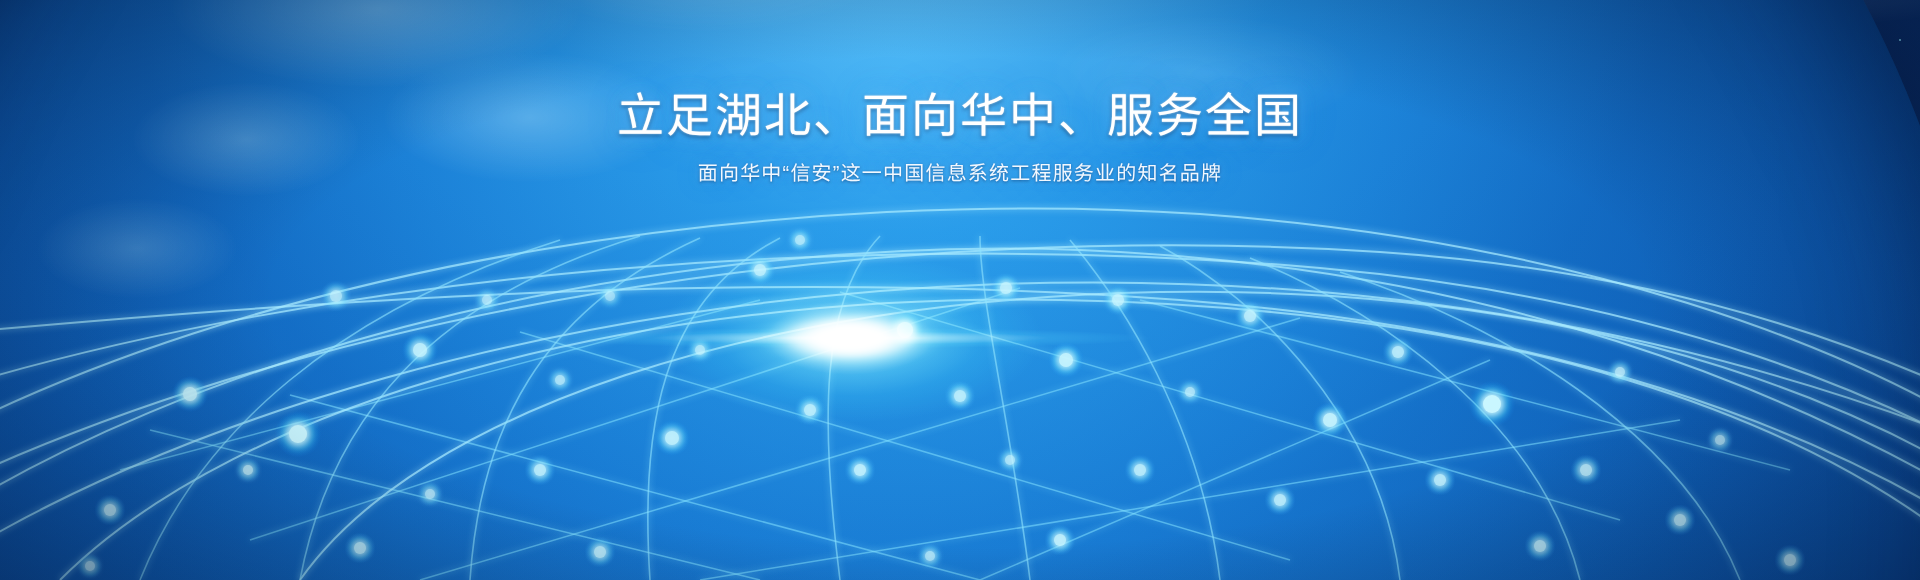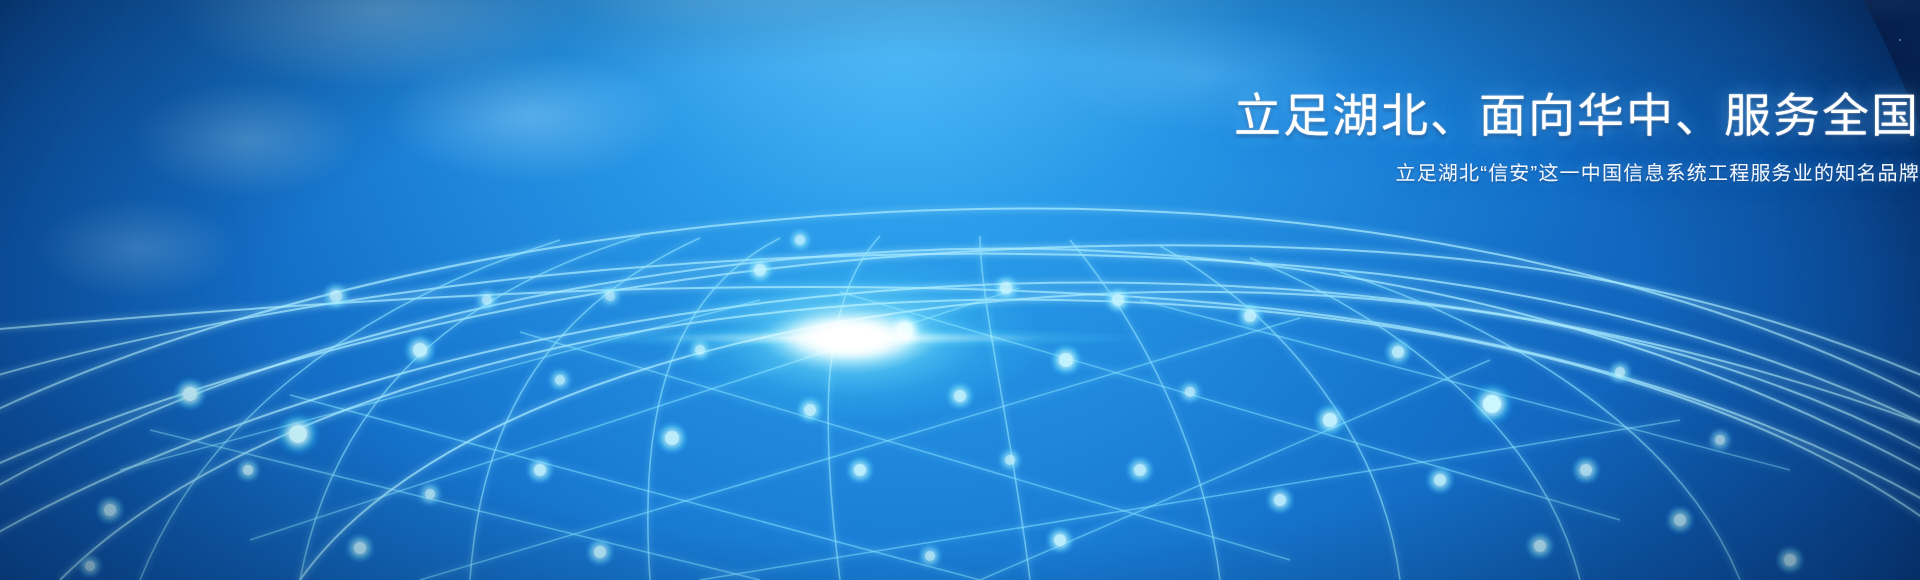--- a/index.html
+++ b/index.html
@@ -167,21 +167,21 @@
   .vignette{
     background:
       radial-gradient(ellipse 78% 92% at 50% 52%, rgba(0,0,0,0) 46%, rgba(1,10,34,.38) 82%, rgba(0,6,26,.62) 100%);
   }
 
   
   .copy{
     position:absolute;
     left:0;right:0;
     top:92px;
-    text-align:right;
+    text-align:center;
     z-index:40;
   }
   .headline{
     margin:0;
     font-size:47px;
     line-height:1.0;
     letter-spacing:2px;
     font-weight:400;
     color:#ffffff;
     text-shadow:
@@ -382,16 +382,16 @@
   </svg>
 
   <div class="core-streak"></div>
   <div class="core-glow"></div>
   <div class="core-hot"></div>
 
   <div class="layer vignette"></div>
 
   <div class="copy">
     <h1 class="headline">立足湖北、面向华中、服务全国</h1>
-    <p class="subline">立足湖北“信安”这一中国信息系统工程服务业的知名品牌</p>
+    <p class="subline">面向华中“信安”这一中国信息系统工程服务业的知名品牌</p>
   </div>
 
 </div>
 
 </body></html>

